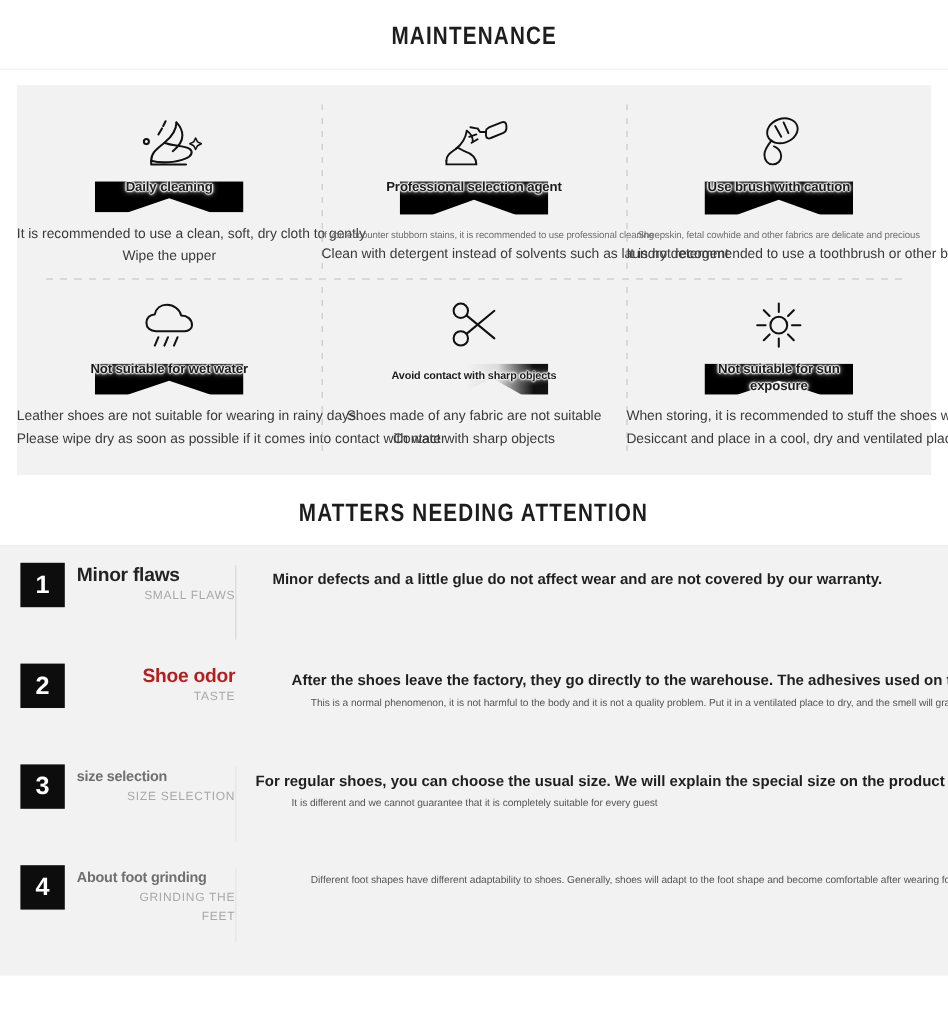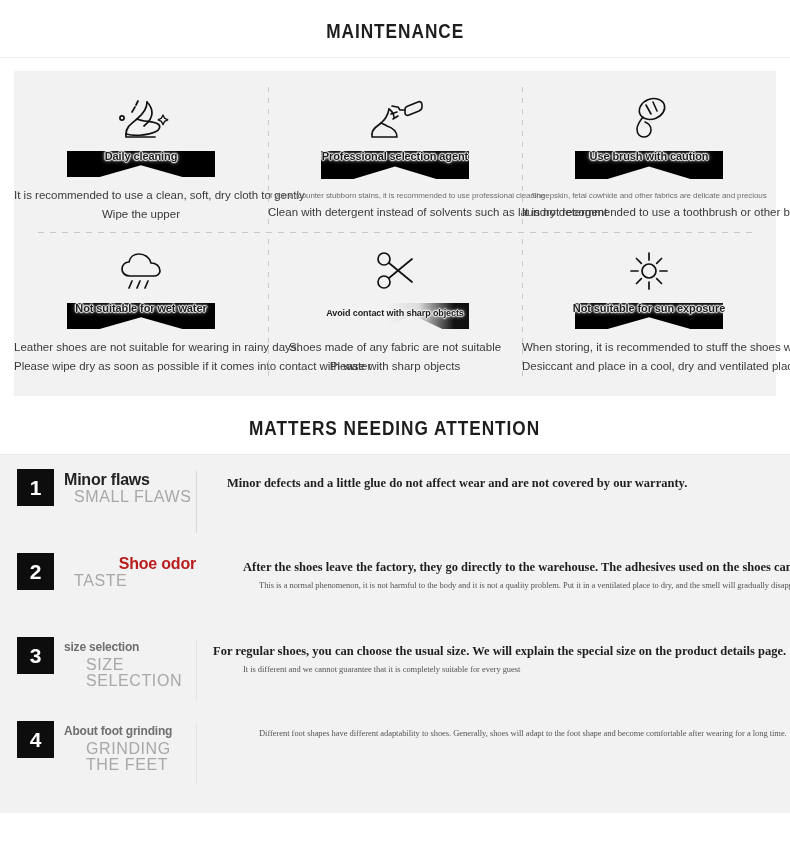--- a/index.html
+++ b/index.html
@@ -81,21 +81,21 @@
     height: 52px;
     display: flex;
     align-items: center;
     justify-content: center;
   }
   .icon-wrap svg { display: block; }
 
   
   .ribbon {
     position: relative;
-    width: 148px;
+    width: 124px;
     margin: 6px auto 0 auto;
     height: 26px;
     padding-left: 32px;
   }
   .ribbon.two-line { height: 28px; }
   .ribbon-bg {
     position: absolute;
     inset: 0;
     background: #000000;
     -webkit-clip-path: polygon(0 0, 100% 0, 100% 100%, 78% 100%, 50% 55%, 22% 100%, 0 100%);
@@ -178,44 +178,44 @@
   .t-main {
     font-size: 16px;
     font-weight: 700;
     color: #232323;
     line-height: 19px;
     letter-spacing: -0.2px;
   }
   .t-main.gray { color: #b91c1c; text-align: right; }
   .t-main.sm { font-size: 12px; color: #6f6f6f; }
   .t-sub {
-    font-size: 16px;
+    font-size: 10px;
     color: #a8a8a8;
     letter-spacing: 0.6px;
     line-height: 16px;
     padding-left: 10px;
+    text-align: right;
   }
   .t-sub.ind { padding-left: 22px; }
 
   .v-divider {
     width: 1px;
     align-self: stretch;
     margin: 2px 0 20px 0;
     background: #d8d8d8;
     flex: 0 0 1px;
   }
   .v-divider.faint { background: #e4e4e4; }
   .v-divider.hidden { background: transparent; }
 
   .body-col {
     flex: 1 1 auto;
     padding-left: 22px;
     padding-top: 4px;
     min-width: 0;
-    font-family: Liberation Serif, serif;
   }
   .b-strong {
     font-size: 12.5px;
     font-weight: 700;
     color: #1f1f1f;
     line-height: 20px;
     white-space: nowrap;
   }
   .b-small {
     font-size: 8.5px;
@@ -333,21 +333,21 @@
             <path d="M18 14 L41 33"></path>
             <path d="M18 29 L41 10"></path>
           </svg>
         </div>
         <div class="ribbon faded small-text">
           <div class="ribbon-bg"></div>
           <div class="ribbon-text">Avoid contact with sharp objects</div>
         </div>
         <div class="desc">
           <span class="l1">Shoes made of any fabric are not suitable</span>
-          <span class="l2">Please with sharp objects</span>
+          <span class="l2">Contact with sharp objects</span>
         </div>
       </div>
 
       <div class="cell">
         <div class="icon-wrap">
           <svg width="46" height="44" viewBox="0 0 46 44" fill="none" stroke="#111" stroke-width="1.7" stroke-linecap="round" stroke-linejoin="round">
             <circle cx="23" cy="22" r="7"></circle>
             <path d="M23 4 L23 11 M23 33 L23 40 M5 22 L12 22 M34 22 L41 22
                      M10.5 9.5 L15.3 14.3 M30.7 29.7 L35.5 34.5
                      M35.5 9.5 L30.7 14.3 M15.3 29.7 L10.5 34.5"></path>

